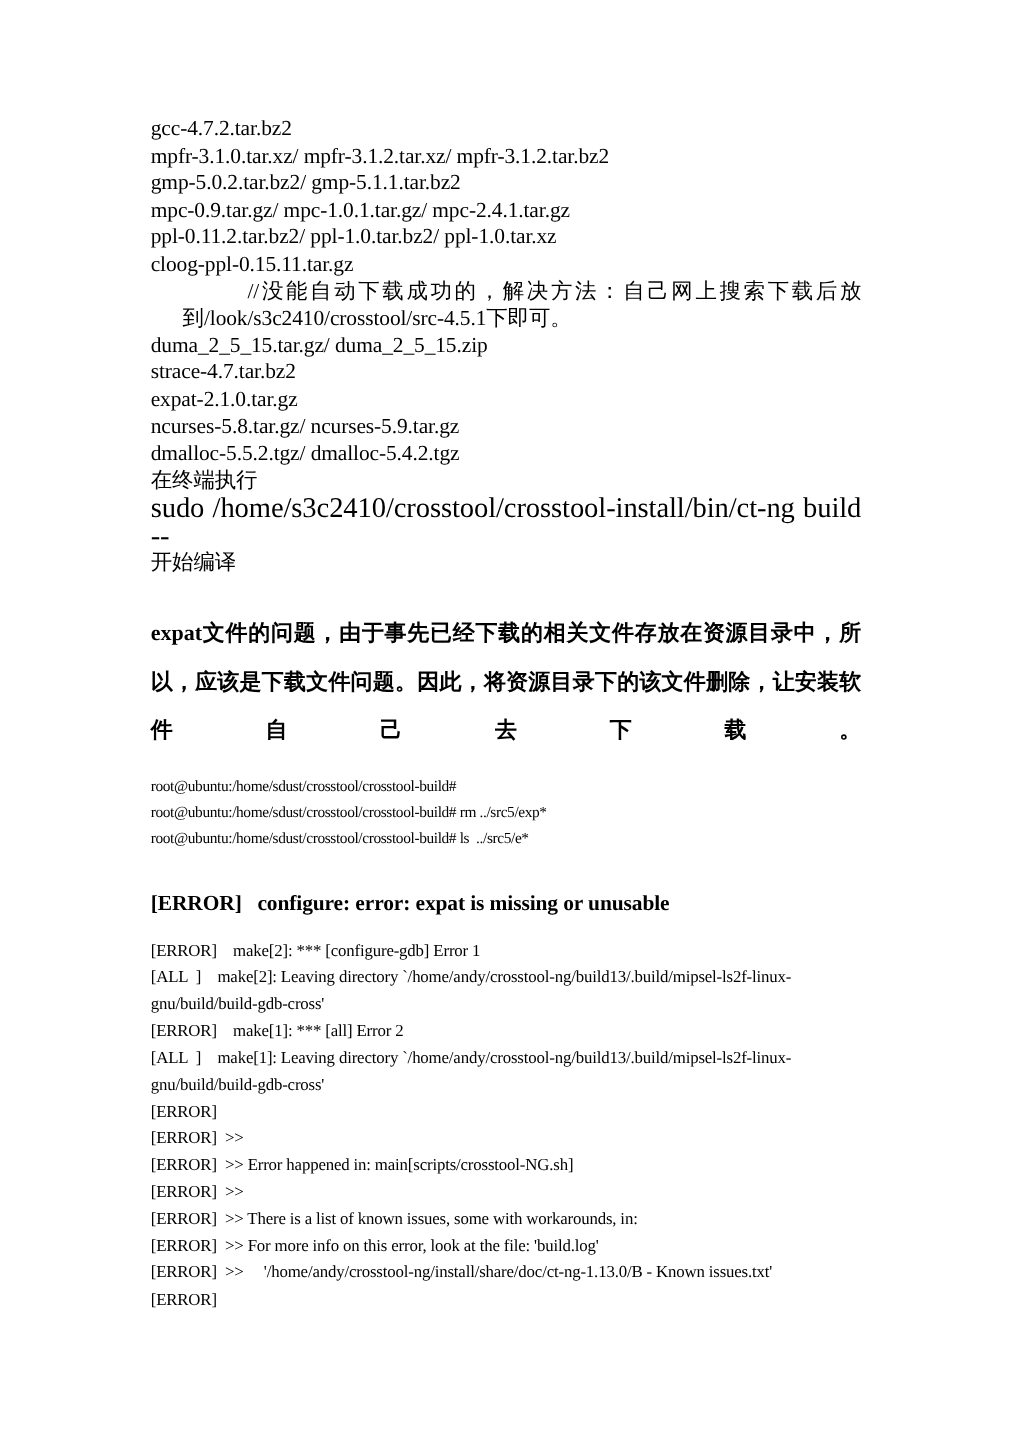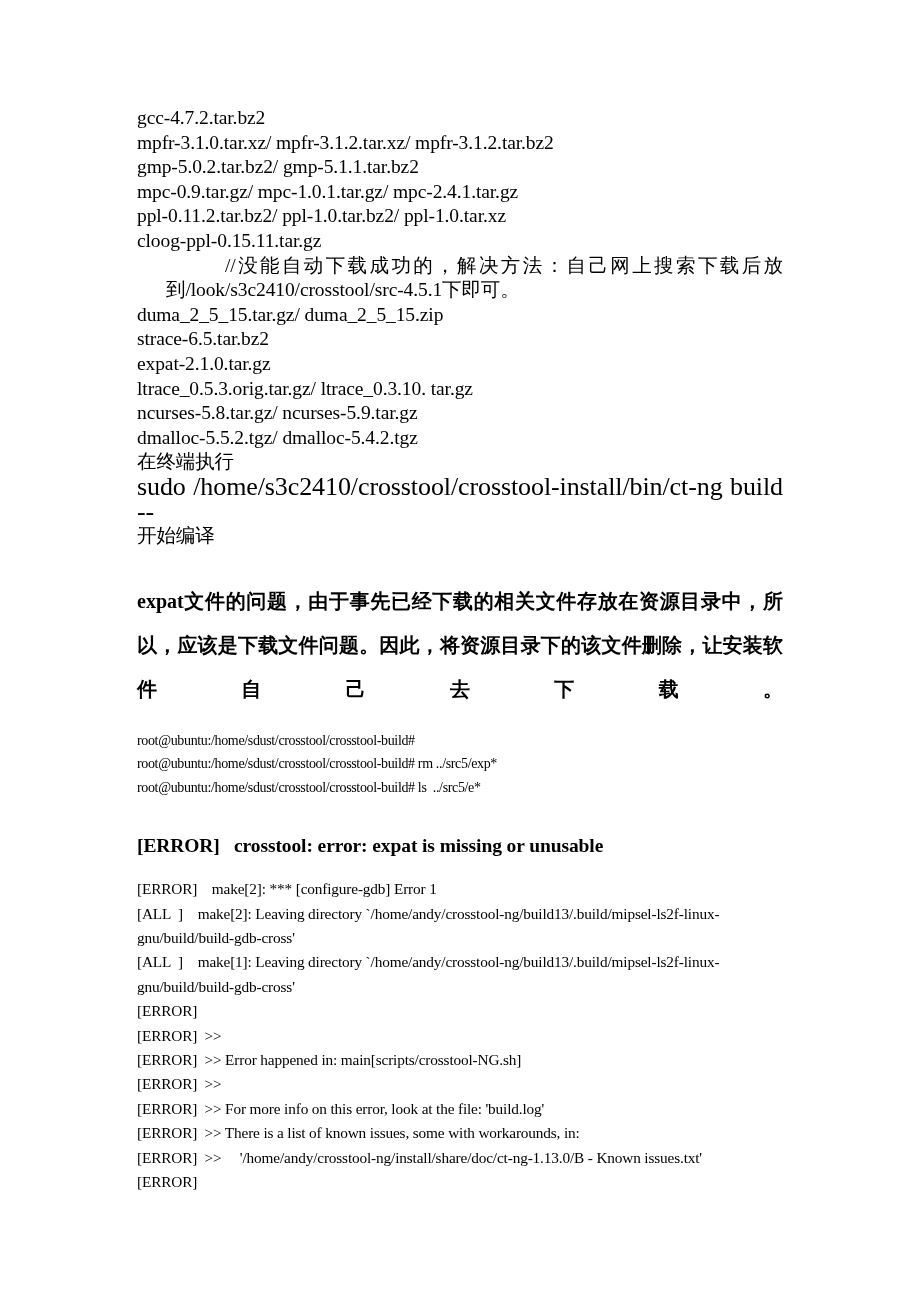--- a/index.html
+++ b/index.html
@@ -115,23 +115,22 @@
       <div class="fl-line">gmp-5.0.2.tar.bz2/ gmp-5.1.1.tar.bz2</div>
       <div class="fl-line">mpc-0.9.tar.gz/ mpc-1.0.1.tar.gz/ mpc-2.4.1.tar.gz</div>
       <div class="fl-line">ppl-0.11.2.tar.bz2/ ppl-1.0.tar.bz2/ ppl-1.0.tar.xz</div>
       <div class="fl-line">cloog-ppl-0.15.11.tar.gz</div>
     </div>
 
     <div class="note">//没能自动下载成功的，解决方法：自己网上搜索下载后放到/look/s3c2410/crosstool/src-4.5.1下即可。</div>
 
     <div class="filelist">
       <div class="fl-line">duma_2_5_15.tar.gz/ duma_2_5_15.zip</div>
-      <div class="fl-line">strace-6.5.tar.bz2</div>
+      <div class="fl-line">strace-4.7.tar.bz2</div>
       <div class="fl-line">expat-2.1.0.tar.gz</div>
-      <div class="fl-line">ltrace_0.5.3.orig.tar.gz/ ltrace_0.3.10. tar.gz</div>
       <div class="fl-line">ncurses-5.8.tar.gz/ ncurses-5.9.tar.gz</div>
       <div class="fl-line">dmalloc-5.5.2.tgz/ dmalloc-5.4.2.tgz</div>
     </div>
 
     <div class="fl-line">在终端执行</div>
     <div class="cmd-just">sudo /home/s3c2410/crosstool/crosstool-install/bin/ct-ng build --</div>
     <div class="cmd-tail">开始编译</div>
 
     <div class="gap-a"></div>
 
@@ -140,32 +139,33 @@
     <div class="gap-b"></div>
 
     <div>
       <div class="prompt-line">root@ubuntu:/home/sdust/crosstool/crosstool-build#</div>
       <div class="prompt-line">root@ubuntu:/home/sdust/crosstool/crosstool-build# rm ../src5/exp*</div>
       <div class="prompt-line">root@ubuntu:/home/sdust/crosstool/crosstool-build# ls  ../src5/e*</div>
     </div>
 
     <div class="gap-d"></div>
 
-    <div class="err-head">[ERROR]   crosstool: error: expat is missing or unusable</div>
+    <div class="err-head">[ERROR]   configure: error: expat is missing or unusable</div>
 
     <div class="gap-b"></div>
 
     <div>
       <div class="log-line">[ERROR]    make[2]: *** [configure-gdb] Error 1</div>
       <div class="log-line">[ALL  ]    make[2]: Leaving directory `/home/andy/crosstool-ng/build13/.build/mipsel-ls2f-linux-gnu/build/build-gdb-cross'</div>
+      <div class="log-line">[ERROR]    make[1]: *** [all] Error 2</div>
       <div class="log-line">[ALL  ]    make[1]: Leaving directory `/home/andy/crosstool-ng/build13/.build/mipsel-ls2f-linux-gnu/build/build-gdb-cross'</div>
       <div class="log-line">[ERROR]</div>
       <div class="log-line">[ERROR]  &gt;&gt;</div>
       <div class="log-line">[ERROR]  &gt;&gt; Error happened in: main[scripts/crosstool-NG.sh]</div>
       <div class="log-line">[ERROR]  &gt;&gt;</div>
+      <div class="log-line">[ERROR]  &gt;&gt; There is a list of known issues, some with workarounds, in:</div>
       <div class="log-line">[ERROR]  &gt;&gt; For more info on this error, look at the file: 'build.log'</div>
-      <div class="log-line">[ERROR]  &gt;&gt; There is a list of known issues, some with workarounds, in:</div>
       <div class="log-line">[ERROR]  &gt;&gt;     '/home/andy/crosstool-ng/install/share/doc/ct-ng-1.13.0/B - Known issues.txt'</div>
       <div class="log-line">[ERROR]</div>
     </div>
 
   </div>
 </div>
 
 </body></html>

